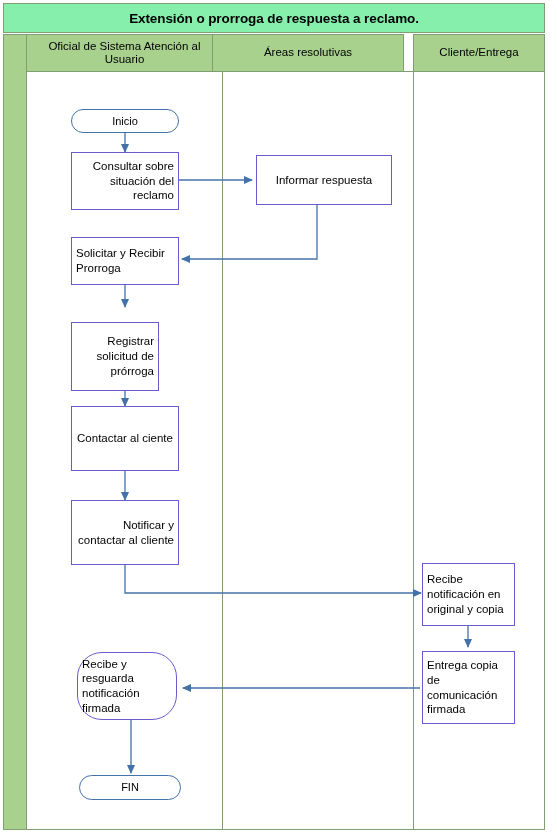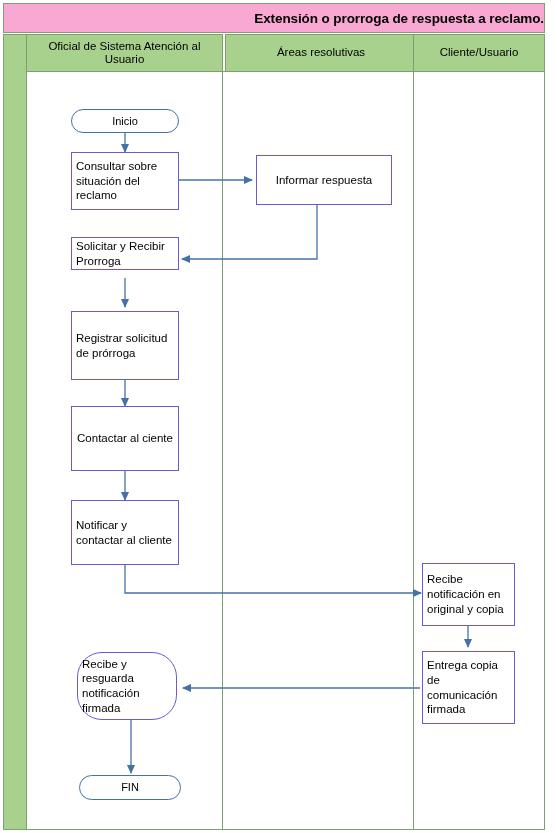--- a/index.html
+++ b/index.html
@@ -20,26 +20,26 @@
     left: 0; top: 0;
     width: 557px;
     height: 833px;
   }
 
   
   .title-bar {
     position: absolute;
     left: 3px; top: 3px;
     width: 542px; height: 30px;
-    background: #f9a8d4;
+    background: #86efac;
     border: 1px solid #7f9f72;
     box-sizing: border-box;
     display: flex;
     align-items: center;
-    justify-content: flex-end;
+    justify-content: center;
   }
   .title-bar .title-text {
     font-size: 13.5px;
     font-weight: bold;
     color: #000000;
     letter-spacing: -0.1px;
   }
 
   .left-band {
     position: absolute;
@@ -62,21 +62,21 @@
     justify-content: center;
     text-align: center;
     padding: 0 4px;
   }
   .lane-header .lane-text {
     font-size: 11.5px;
     color: #000000;
     line-height: 1.15;
   }
   .lane-header.h1 { left: 26px;  width: 197px; }
-  .lane-header.h2 { left: 225px; width: 192px; }
+  .lane-header.h2 { left: 212px; width: 192px; }
   .lane-header.h3 { left: 413px; width: 132px; }
 
   .lane-body {
     position: absolute;
     top: 71px;
     height: 759px;
     background: #ffffff;
     border: 1px solid #7f9f72;
     box-sizing: border-box;
   }
@@ -90,21 +90,21 @@
     box-sizing: border-box;
     background: #ffffff;
     border: 1.5px solid #6a5acd;
     display: flex;
     align-items: center;
     font-size: 11.5px;
     color: #000000;
     line-height: 1.28;
     padding: 2px 4px;
   }
-  .node.center { justify-content: center; text-align: left; }
+  .node.center { justify-content: center; text-align: right; }
   .node.left   { justify-content: flex-start; text-align: left; }
 
   .node.terminator {
     border-radius: 40px;
     border: 1px solid #4472a8;
     justify-content: center;
     text-align: center;
     font-size: 11px;
   }
 
@@ -127,21 +127,21 @@
 
   <div class="left-band"></div>
 
   <div class="lane-header h1">
     <span class="lane-text">Oficial de Sistema Atención al Usuario</span>
   </div>
   <div class="lane-header h2">
     <span class="lane-text">Áreas resolutivas</span>
   </div>
   <div class="lane-header h3">
-    <span class="lane-text">Cliente/Usuario</span>
+    <span class="lane-text">Cliente/Entrega</span>
   </div>
 
   <div class="lane-body b1"></div>
   <div class="lane-body b2"></div>
   <div class="lane-body b3"></div>
 
   <svg id="wires" viewBox="0 0 557 833" width="557" height="833">
     <defs>
       <marker id="ah" markerWidth="9" markerHeight="8" refX="8" refY="4" orient="auto" markerUnits="userSpaceOnUse">
         <path d="M0,0 L9,4 L0,8 z" fill="#4472a8"></path>
@@ -176,25 +176,25 @@
   </div>
 
   <div class="node center" style="left:71px; top:152px; width:108px; height:58px;">
     <span>Consultar sobre situación del reclamo</span>
   </div>
 
   <div class="node center" style="left:256px; top:155px; width:136px; height:50px;">
     <span>Informar respuesta</span>
   </div>
 
-  <div class="node left" style="left:71px; top:237px; width:108px; height:33px;">
+  <div class="node left" style="left:71px; top:237px; width:108px; height:48px;">
     <span>Solicitar y Recibir Prorroga</span>
   </div>
 
-  <div class="node center" style="left:71px; top:311px; width:108px; height:69px;">
+  <div class="node center" style="left:71px; top:322px; width:88px; height:69px;">
     <span>Registrar solicitud de prórroga</span>
   </div>
 
   <div class="node center" style="left:71px; top:406px; width:108px; height:65px;">
     <span>Contactar al ciente</span>
   </div>
 
   <div class="node center" style="left:71px; top:500px; width:108px; height:65px;">
     <span>Notificar y contactar al cliente</span>
   </div>

